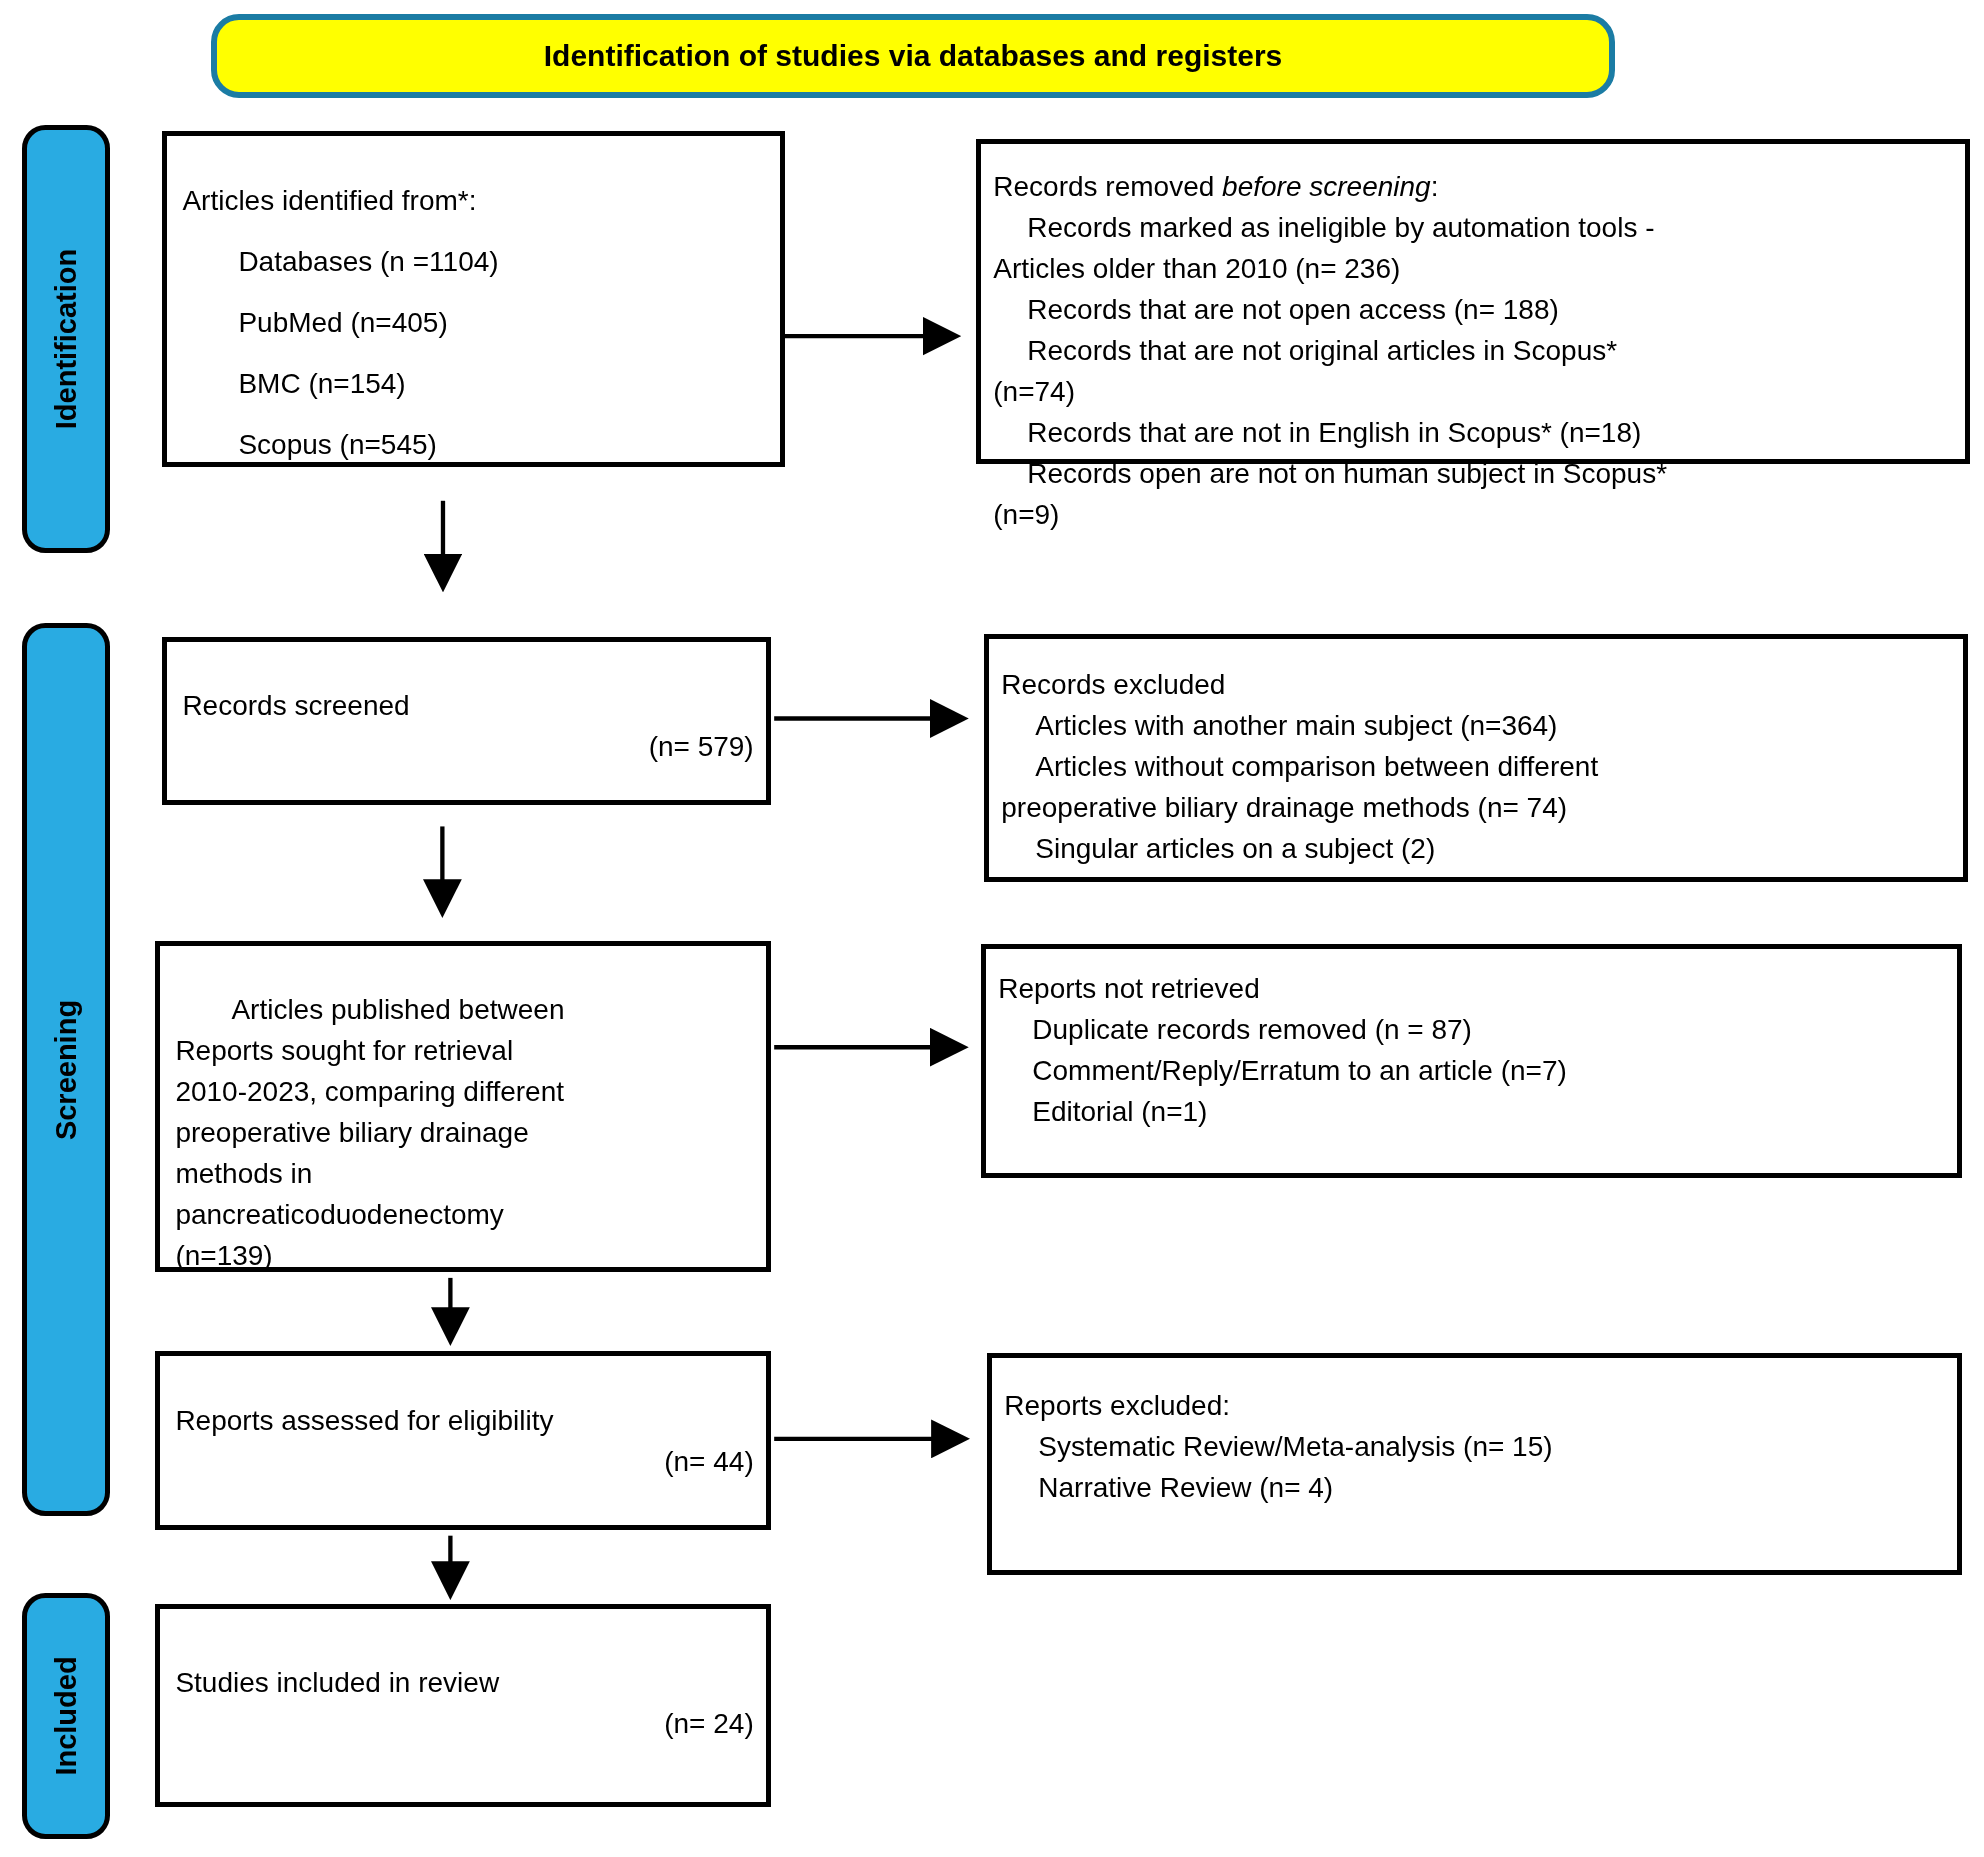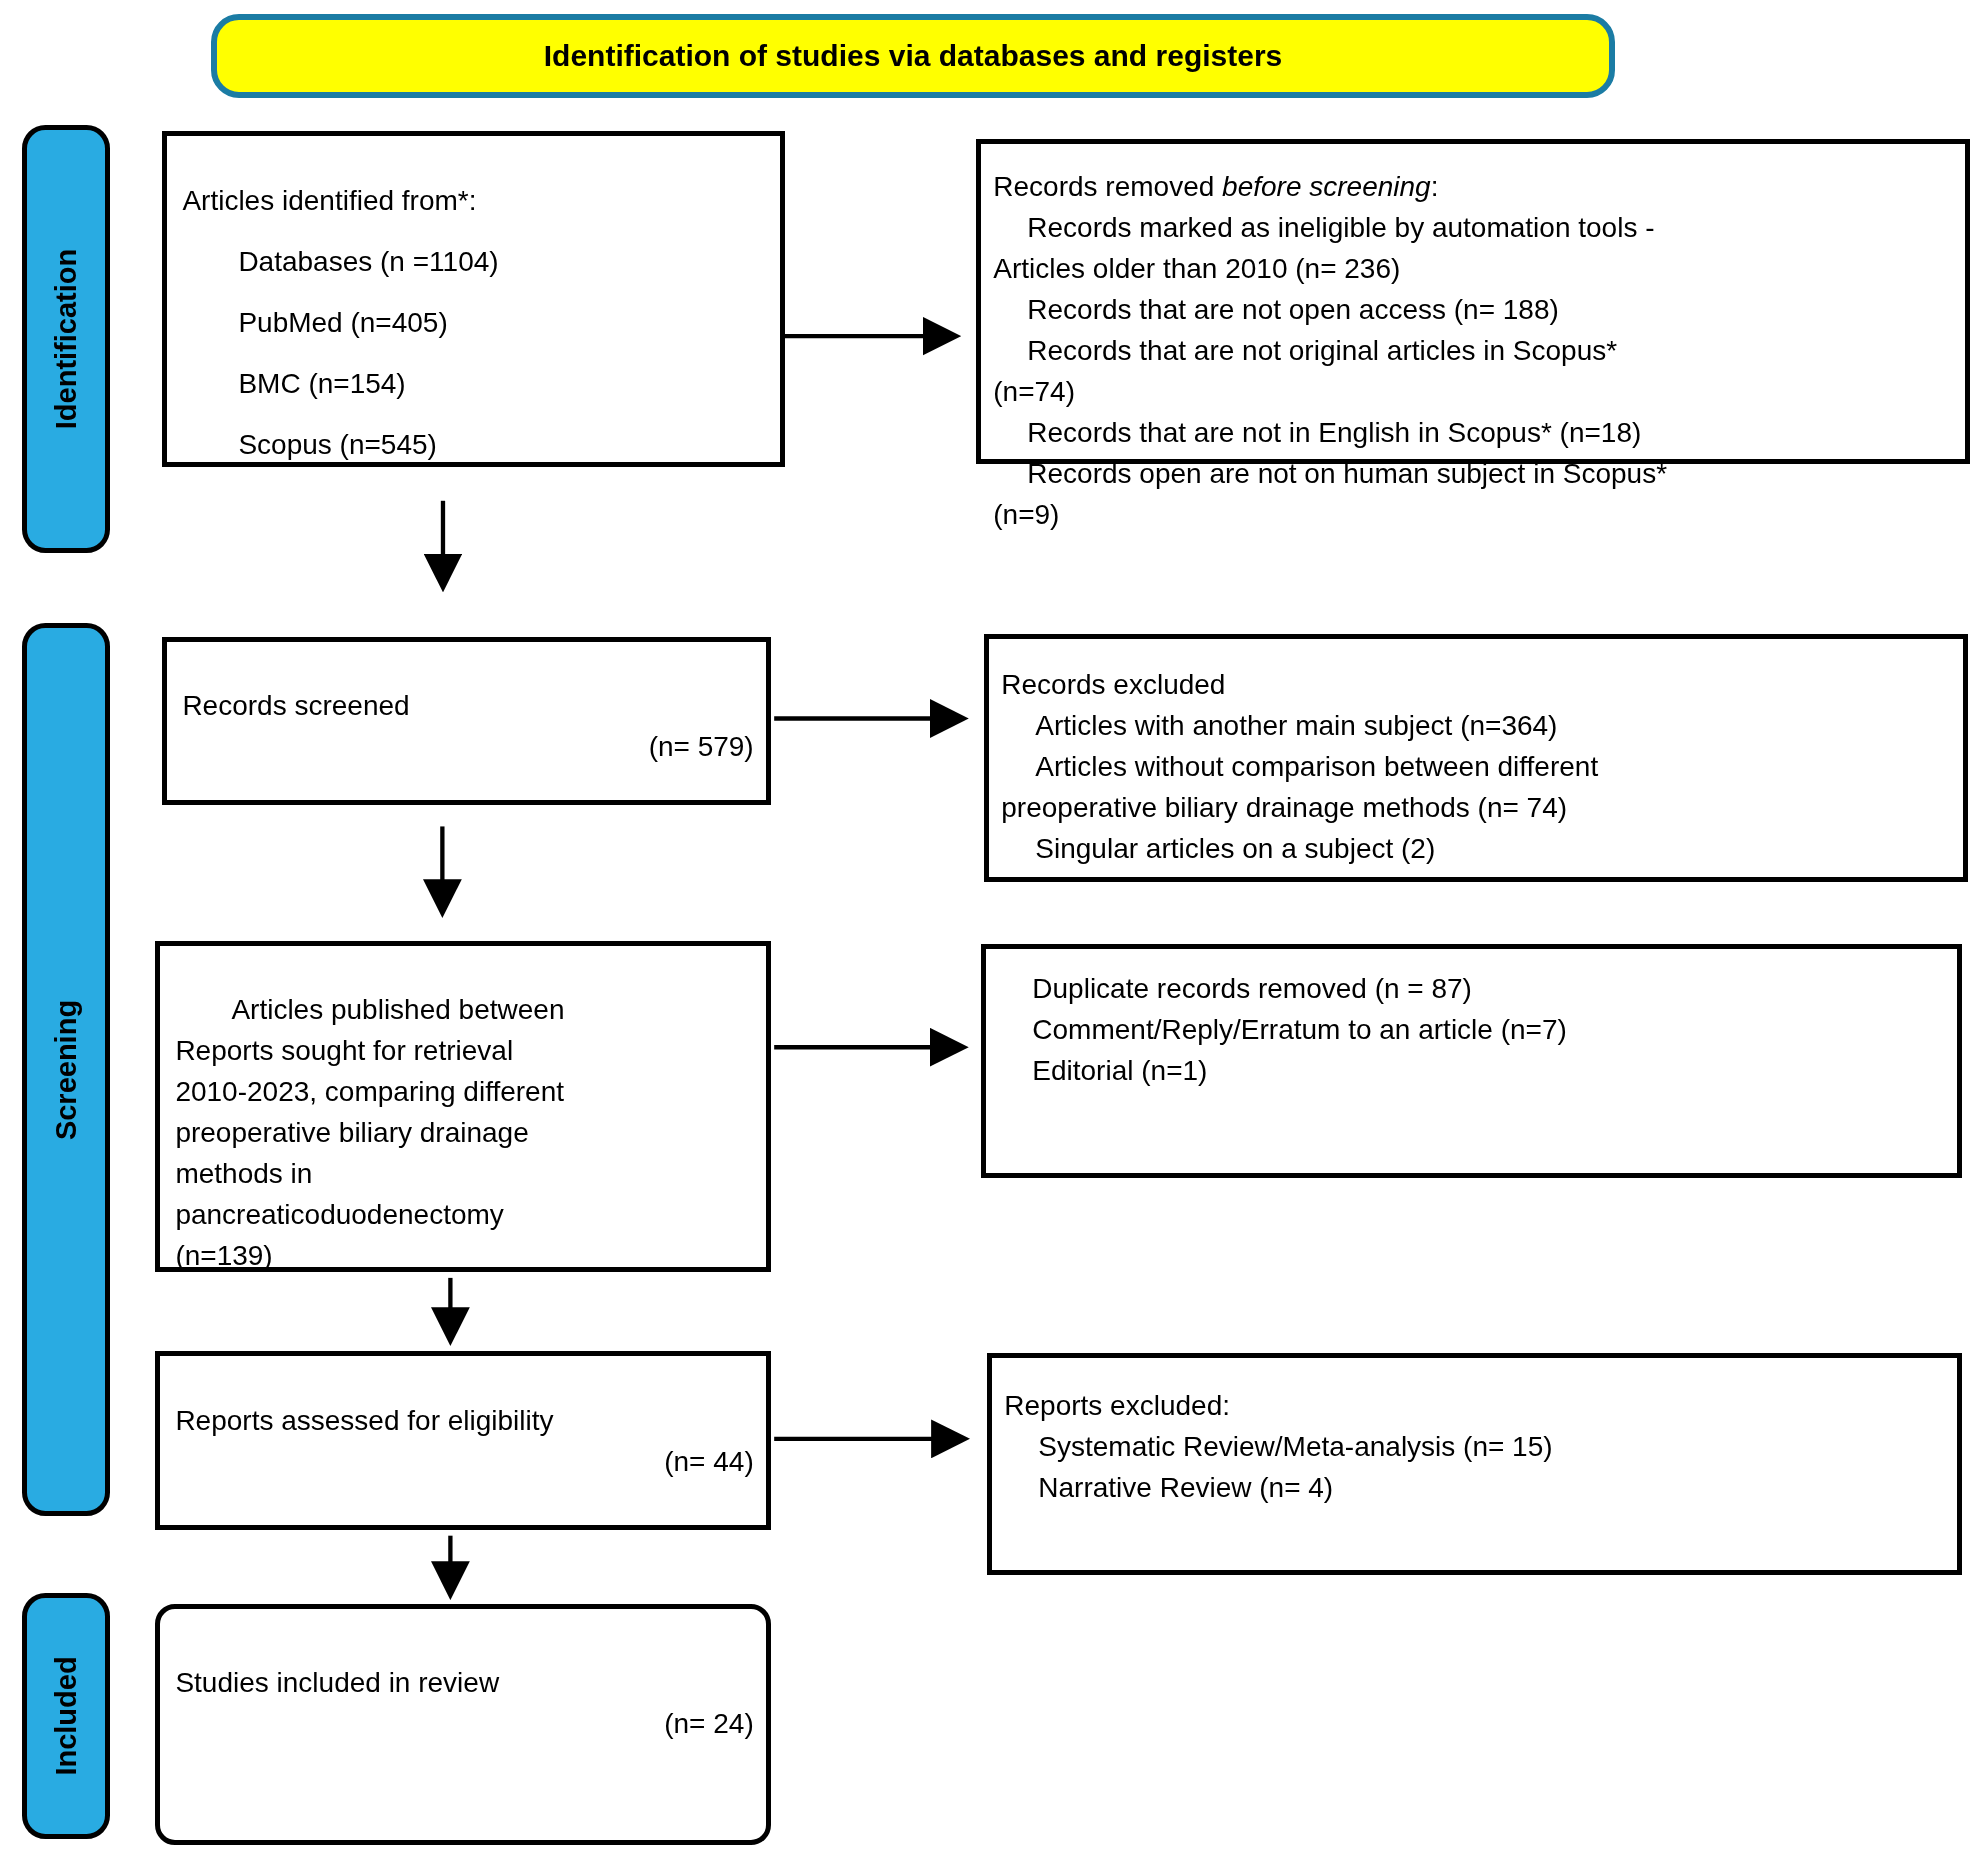--- a/index.html
+++ b/index.html
@@ -88,37 +88,38 @@
     <div class="ln i1">Articles published between</div>
     <div class="ln">Reports sought for retrieval</div>
     <div class="ln">2010-2023, comparing different</div>
     <div class="ln">preoperative biliary drainage</div>
     <div class="ln">methods in</div>
     <div class="ln">pancreaticoduodenectomy</div>
     <div class="ln">(n=139)</div>
   </div>
 
   <div class="fbox" style="left:981px; top:944px; width:981px; height:234px; padding:18.5px 12.3px 0 12.3px;">
+    <div class="ln">Reports not retrieved</div>
     <div class="ln i2">Duplicate records removed (n = 87)</div>
     <div class="ln i2">Comment/Reply/Erratum to an article (n=7)</div>
     <div class="ln i2">Editorial (n=1)</div>
   </div>
 
   <div class="fbox" style="left:155px; top:1351px; width:616px; height:179px; padding:44px 12.3px 0 15.4px;">
     <div class="ln">Reports assessed for eligibility</div>
     <div class="ln i3">(n= 44)</div>
   </div>
 
   <div class="fbox" style="left:987px; top:1353px; width:975px; height:222px; padding:27px 12.3px 0 12.3px;">
     <div class="ln">Reports excluded:</div>
     <div class="ln i2">Systematic Review/Meta-analysis (n= 15)</div>
     <div class="ln i2">Narrative Review (n= 4)</div>
   </div>
 
-  <div class="fbox" style="left:155px; top:1604px; width:616px; height:241px; padding:53px 12.3px 0 15.4px;border-radius:20px;">
+  <div class="fbox" style="left:155px; top:1604px; width:616px; height:203px; padding:53px 12.3px 0 15.4px;">
     <div class="ln">Studies included in review</div>
     <div class="ln i3">(n= 24)</div>
   </div>
 
   <svg class="arrows" width="1985" height="1857" viewBox="0 0 3218 3011">
     <defs>
       <marker id="ah" markerWidth="9" markerHeight="9" refX="7.5" refY="4.5" orient="auto">
         <path d="M0,0 L9,4.5 L0,9 z" fill="#000"></path>
       </marker>
     </defs>

